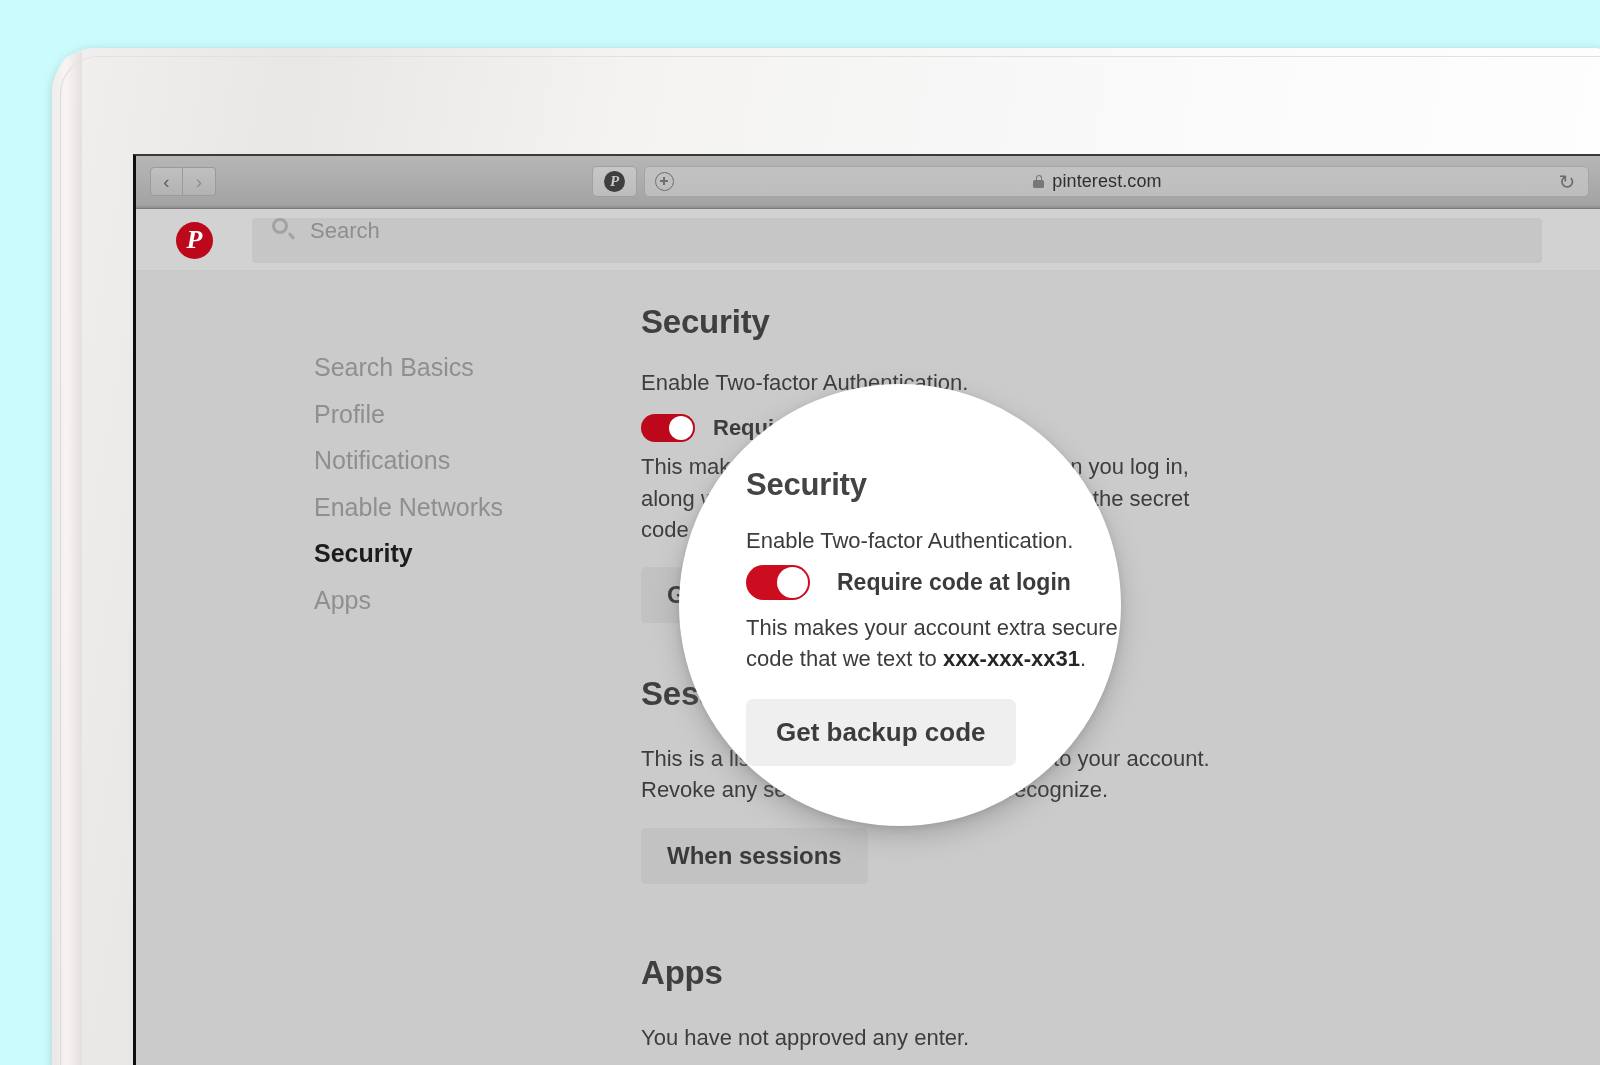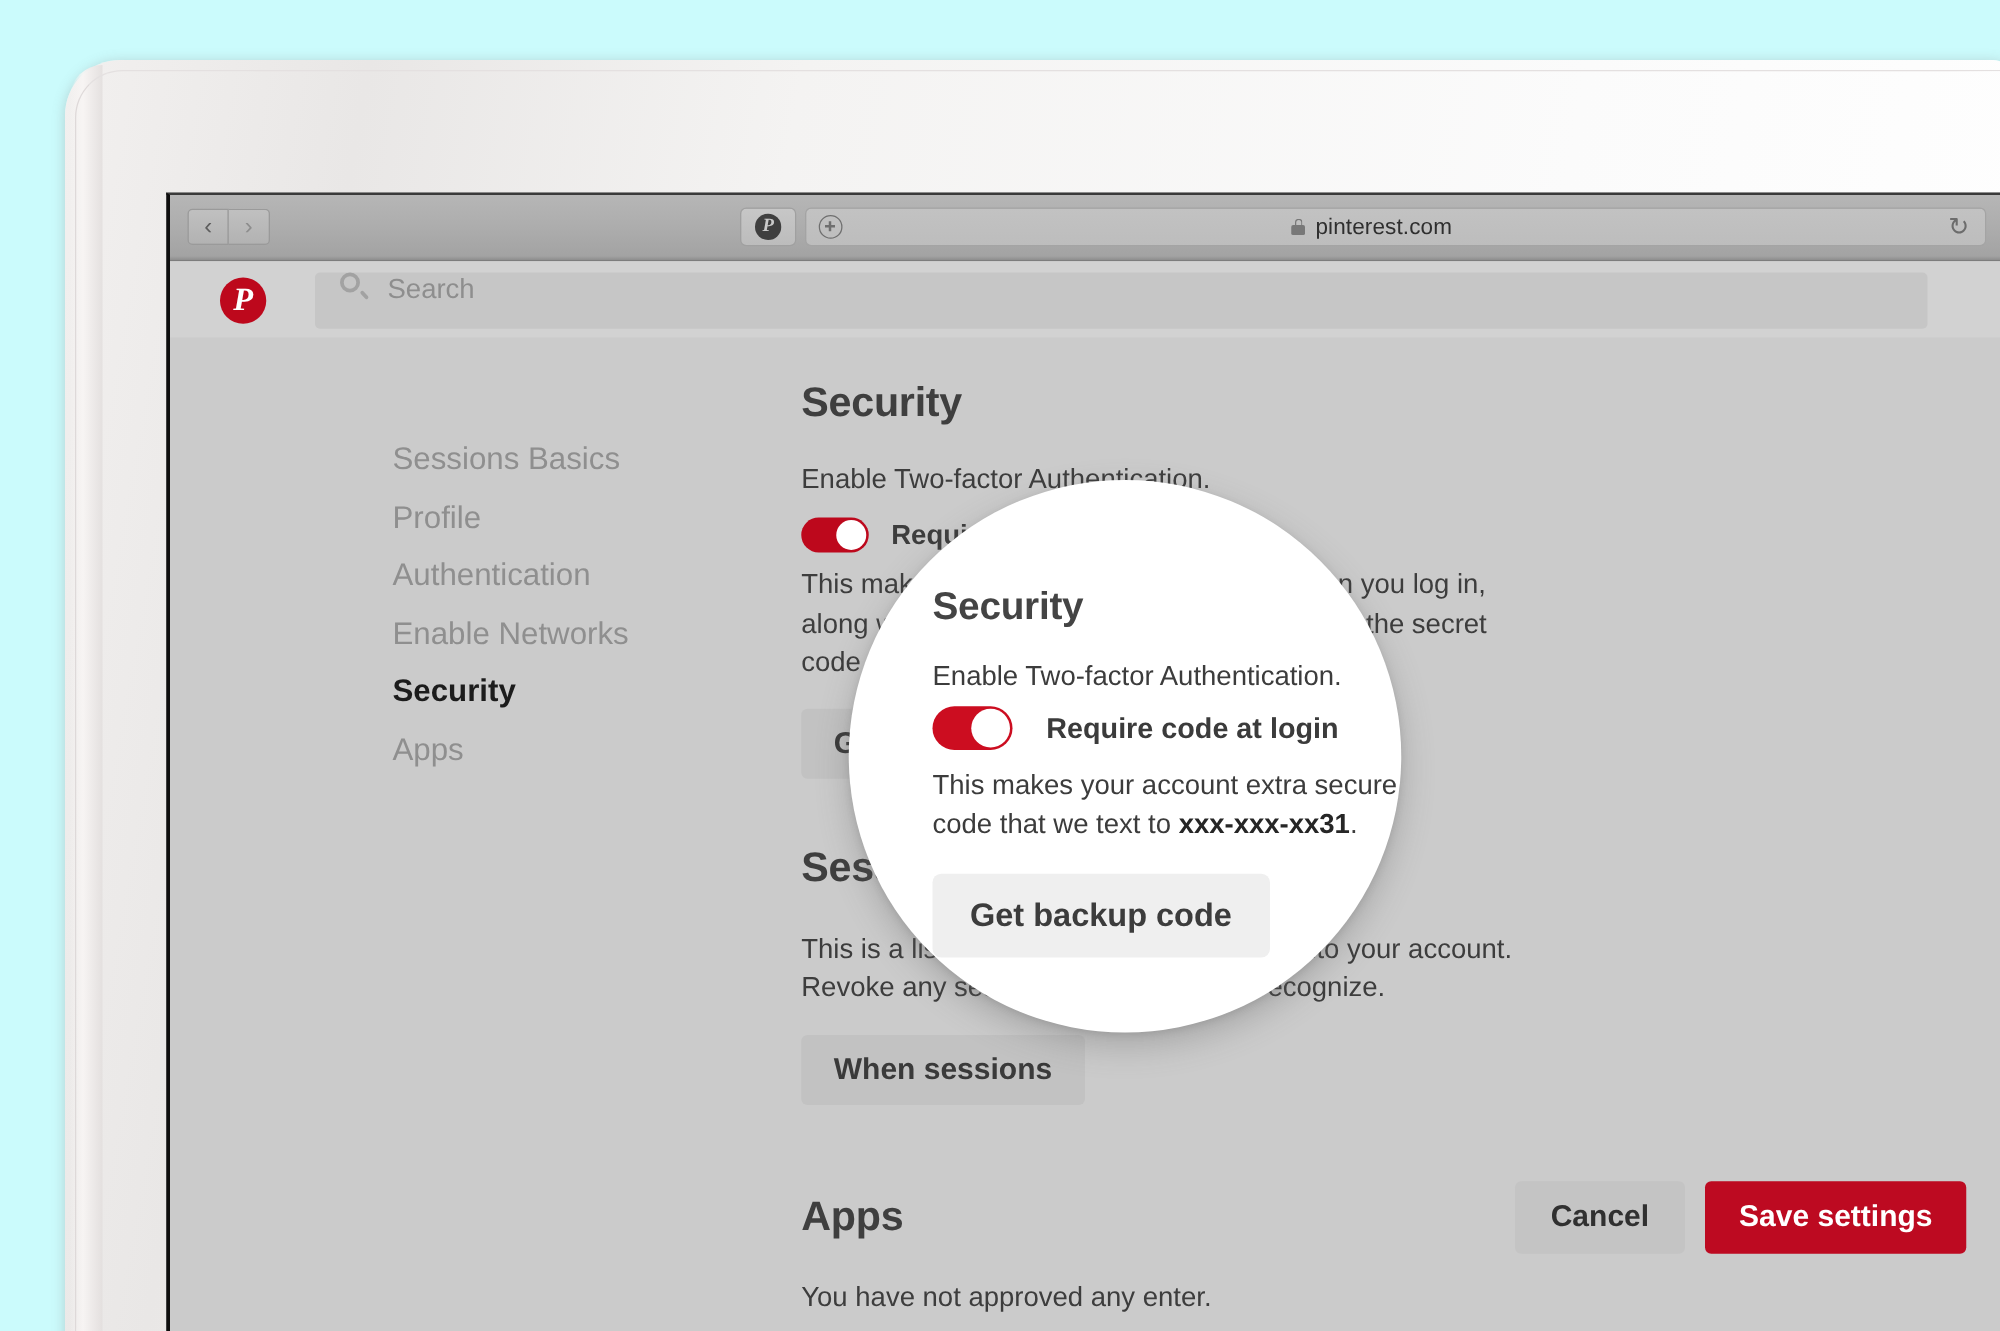--- a/index.html
+++ b/index.html
@@ -438,23 +438,23 @@
           <span class="ring"></span>
             <span class="handle"></span>
         </span>
         <span class="search-placeholder">Search</span>
       </div>
     </div>
 
     <div class="page">
 
       <div class="sidebar">
-        <div class="side-item">Sessions Basics</div>
+        <div class="side-item">Search Basics</div>
         <div class="side-item">Profile</div>
-        <div class="side-item">Authentication</div>
+        <div class="side-item">Notifications</div>
         <div class="side-item">Enable Networks</div>
         <div class="side-item active">Security</div>
         <div class="side-item">Apps</div>
       </div>
 
       <div class="content">
 
         <div class="section-title">Security</div>
 
         <div class="twofa-block">
@@ -479,24 +479,20 @@
         <div class="body-text sessions-desc">This is a list of devices that have logged into your account.</div>
         <div class="body-text">Revoke any sessions that you do not recognize.</div>
         <div class="sessions-btn-row">
           <span class="btn-grey">When sessions</span>
         </div>
 
         <div class="section-title apps-head">Apps</div>
         <div class="body-text apps-desc">You have not approved any enter.</div>
       </div>
 
-      <div class="footer-actions">
-        <span class="btn-cancel">Cancel</span>
-        <span class="btn-save">Save settings</span>
-      </div>
     </div>
 
     <div class="magnifier">
       <div class="mag-inner">
         <div class="mag-title">Security</div>
         <div class="mag-sub">Enable Two-factor Authentication.</div>
         <div class="mag-toggle-row">
           <span class="toggle-lg">
               <span class="knob"></span>
             </span>

